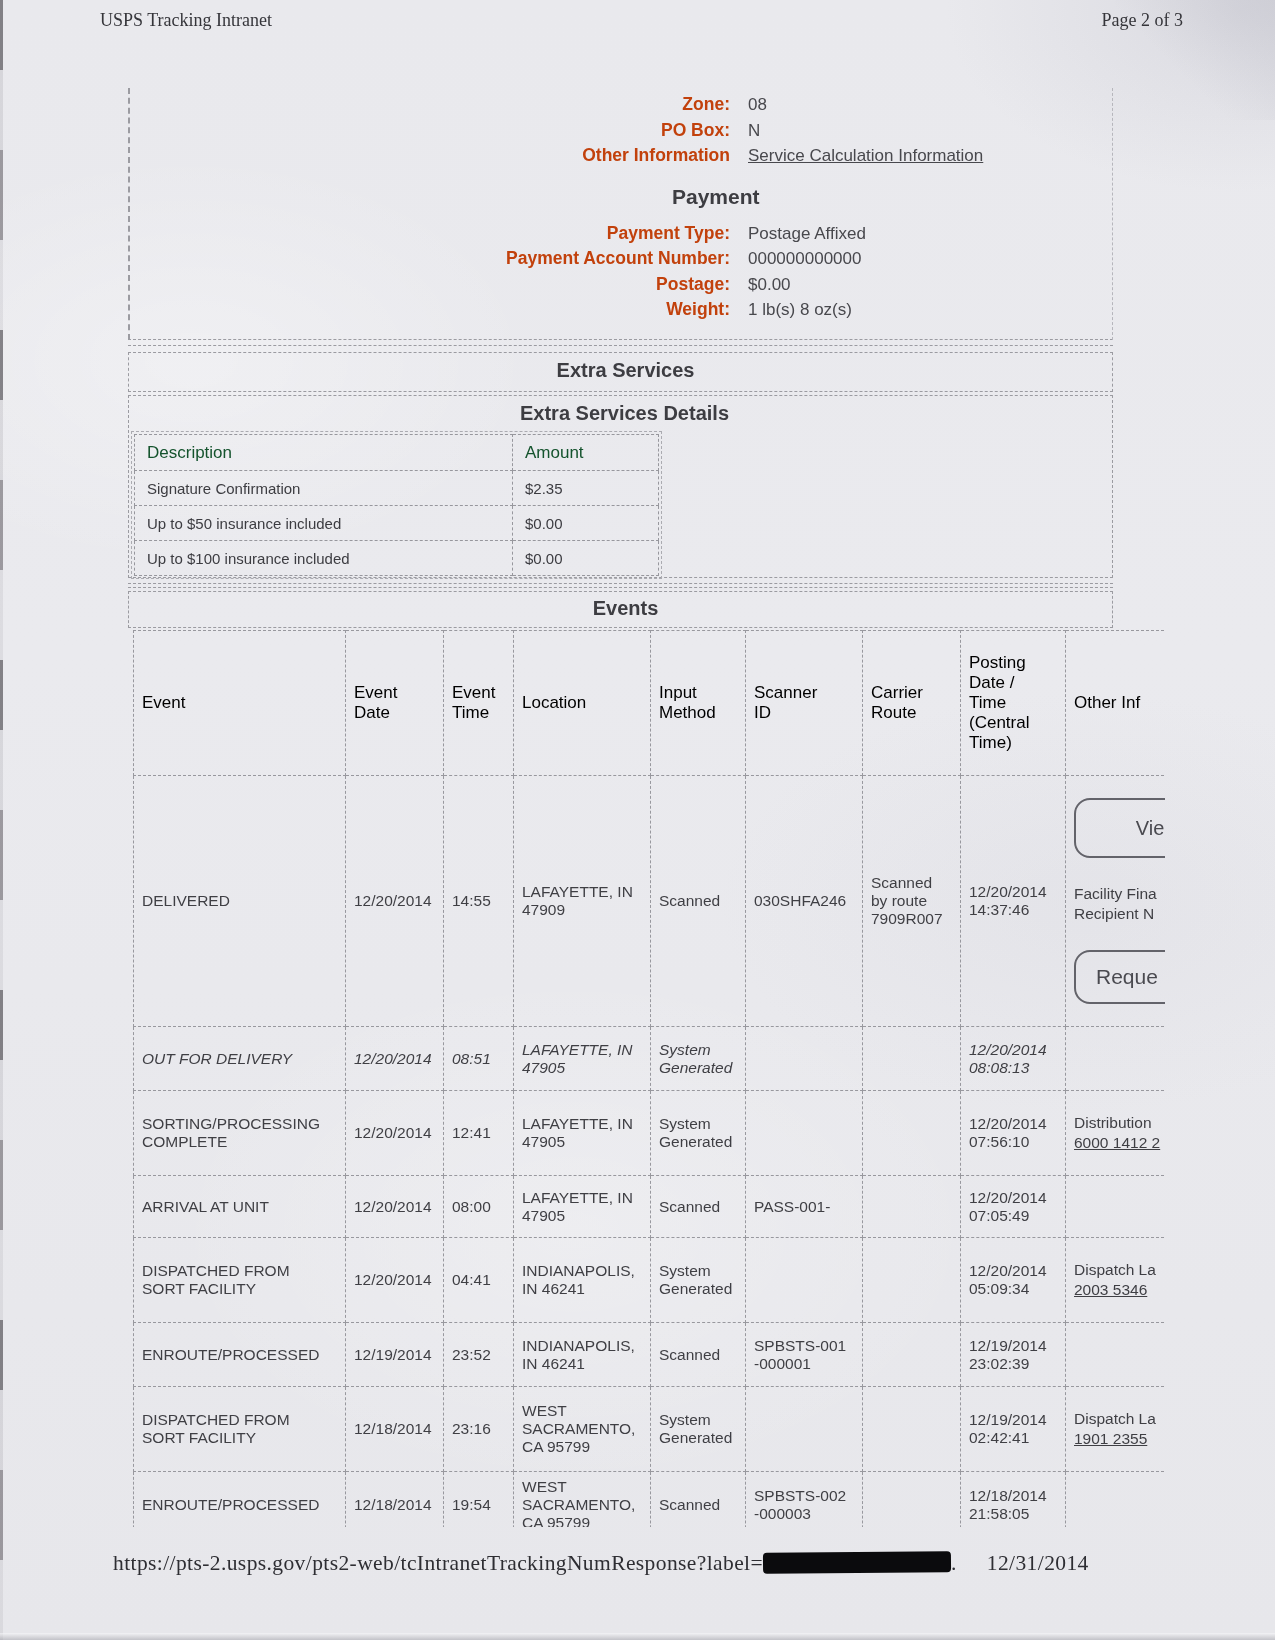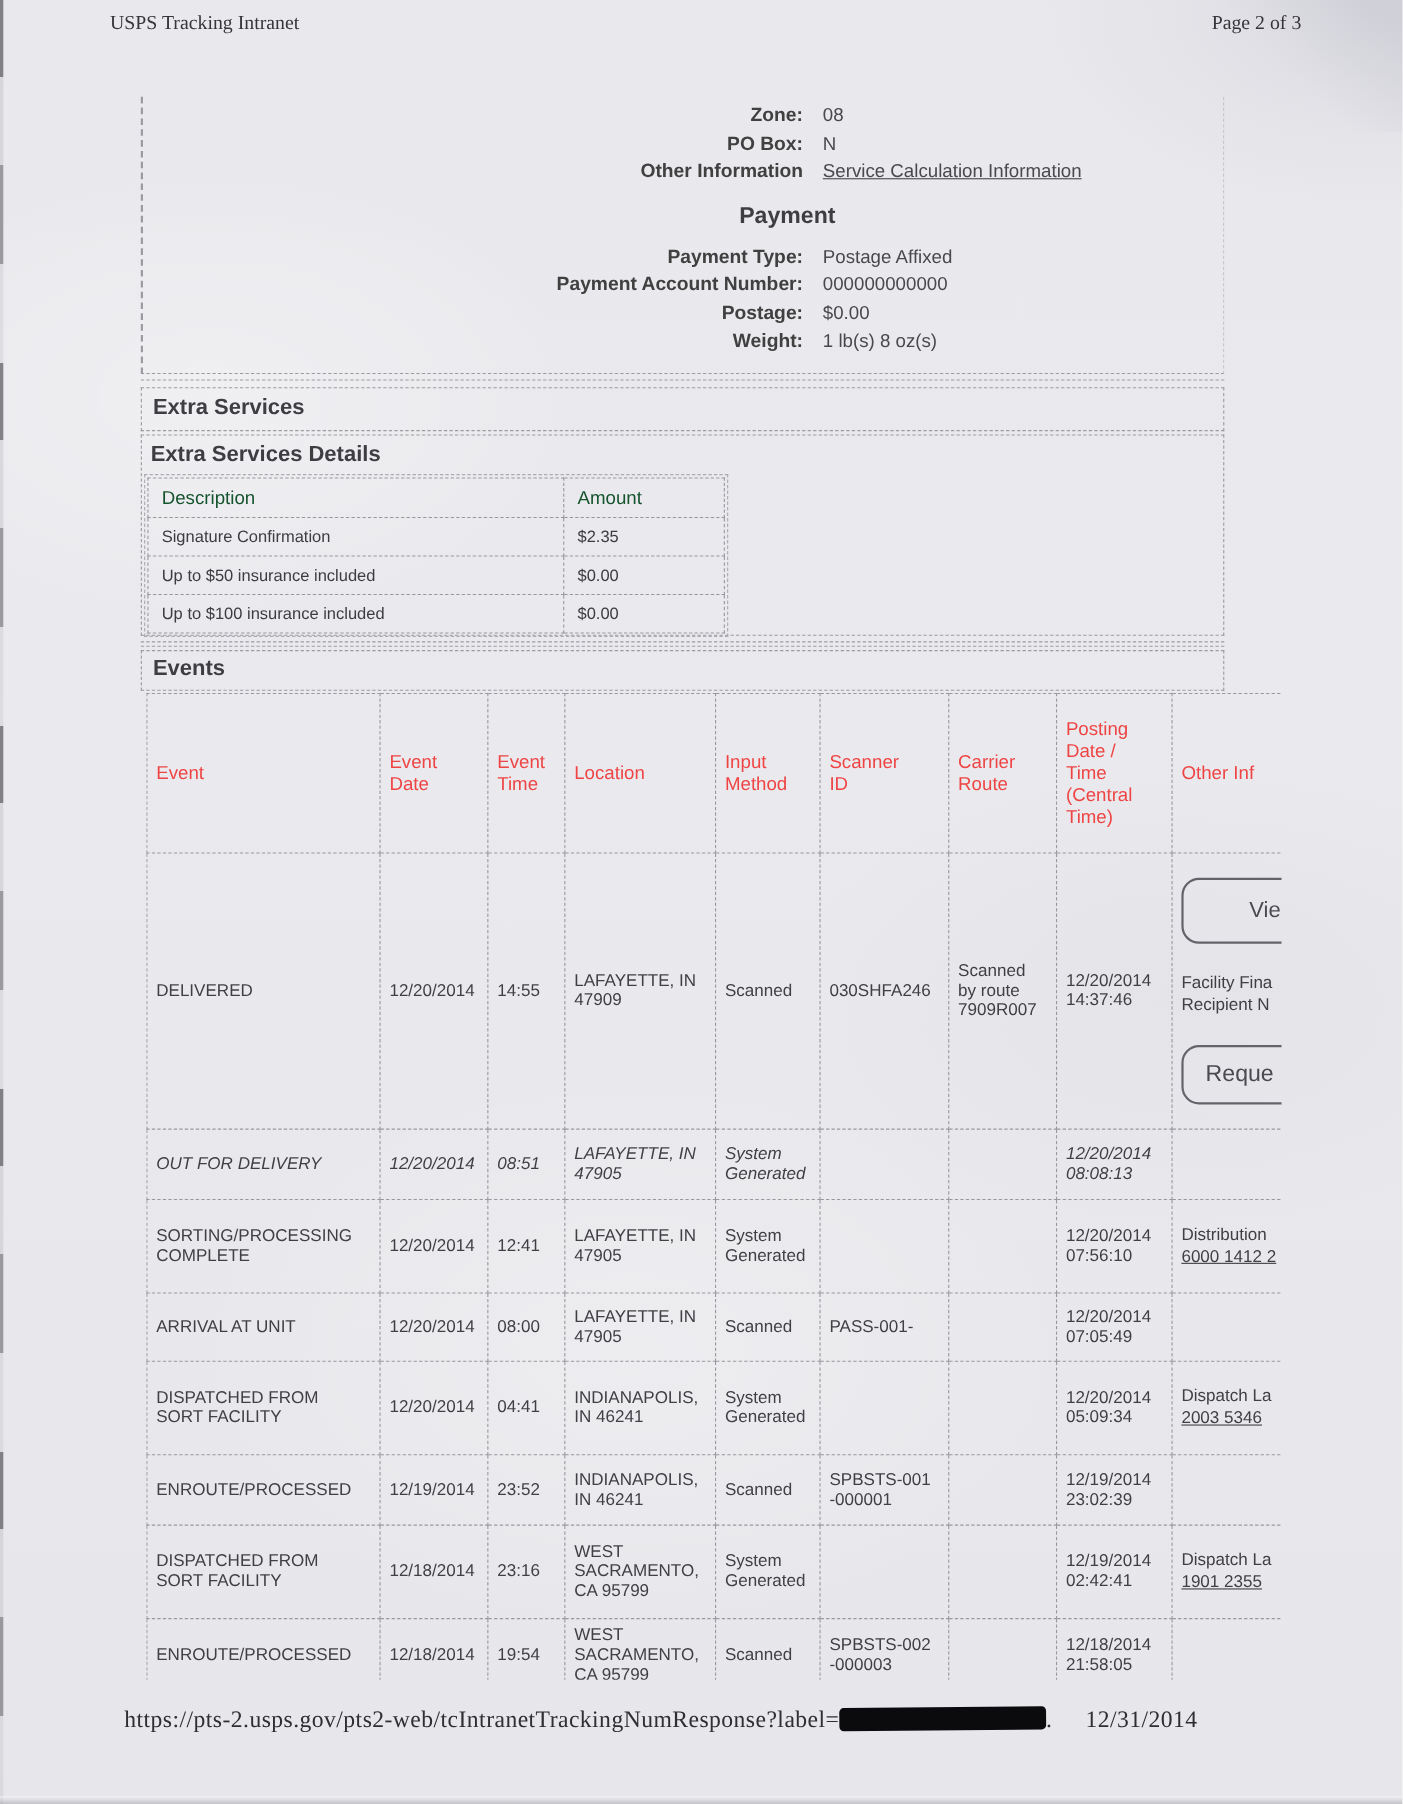--- a/index.html
+++ b/index.html
@@ -36,46 +36,46 @@
     border-radius:4px;vertical-align:-3px;transform:rotate(-.5deg);}
   .print-date{margin-left:30px;}
 
   
   .top-section{position:absolute;left:128px;top:88px;width:985px;height:252px;
     border-left:2px dashed #9b9ba1;border-right:1px dashed #b6b6bc;
     border-bottom:1px dashed #9b9ba1;box-sizing:border-box;padding-top:4px;z-index:2;}
   .dashline{position:absolute;left:128px;width:985px;border-top:1px dashed #9b9ba1;z-index:2;}
   .dl-1{top:345px;} .dl-2{top:583px;} .dl-3{top:587px;}
   .kv-row{display:flex;line-height:25.5px;}
-  .kv-label{width:600px;text-align:right;font-weight:bold;color:#404040;font-size:17.5px;}
+  .kv-label{width:600px;text-align:right;font-weight:bold;color:#c2410c;font-size:17.5px;}
   .kv-value{margin-left:18px;color:#48484d;font-size:17px;}
   .payment-title{margin:16px 0 12px 542px;font-size:21px;font-weight:bold;color:#3d3d42;}
 
   
   .es-box{position:absolute;left:128px;top:352px;width:985px;height:40px;z-index:2;
     border:1px dashed #9b9ba1;box-sizing:border-box;padding:6px 0 0 10px;}
-  .sec-title{font-size:20px;font-weight:bold;color:#3d3d42;}
+  .sec-title{font-size:20px;font-weight:bold;color:#3d3d42;text-align:center;}
   .esd-box{position:absolute;left:128px;top:395px;width:985px;height:183px;z-index:2;
     border:1px dashed #9b9ba1;box-sizing:border-box;padding:6px 0 0 8px;}
   .es-table{border-collapse:collapse;table-layout:fixed;margin:9px 0 0 -3px;
     outline:1px dashed #ababb1;outline-offset:2px;}
   .es-table th,.es-table td{border:1px dashed #97979d;padding:0 12px;text-align:left;}
   .es-table th{width:353px;height:35px;font-weight:normal;color:#14532d;font-size:17px;}
   .es-table th.amt{width:121px;}
   .es-table td{height:34px;font-size:15px;color:#3c3c41;}
 
   
   .events-head{position:absolute;left:128px;top:591px;width:985px;height:37px;z-index:2;
     border:1px dashed #9b9ba1;box-sizing:border-box;padding:5px 0 0 10px;}
   .events-clip{position:absolute;left:133px;top:630px;width:1032px;height:897px;
     overflow:hidden;z-index:2;}
   .ev-table{border-collapse:collapse;table-layout:fixed;width:1035px;}
   .ev-table th,.ev-table td{border:1px dashed #98989e;vertical-align:middle;
     padding:4px 8px;text-align:left;white-space:pre-line;box-sizing:border-box;}
-  .ev-table th{font-weight:normal;color:#ef4444;font-size:17px;}
+  .ev-table th{font-weight:normal;color:#000000;font-size:17px;}
   .ev-table td{font-size:15.5px;color:#3f3f44;}
   .ev-table tr.hdr{height:145px;}
   .r0{height:200px;} .r1{height:64px;font-style:italic;} .r2{height:76px;} .r3{height:62px;}
   .r4{height:76px;} .r5{height:64px;} .r6{height:78px;} .r7{height:66px;}
   .other-cell{overflow:visible;padding:6px 0 6px 8px;}
   .scan-btn{border:2px solid #63636a;border-radius:16px;color:#4a4a50;
     background:transparent;font-size:20px;box-sizing:border-box;
     display:flex;align-items:center;}
   .btn-view{width:152px;height:60px;justify-content:center;margin-bottom:8px;}
   .btn-request{width:150px;height:54px;padding-left:20px;margin-top:8px;font-size:21px;}

